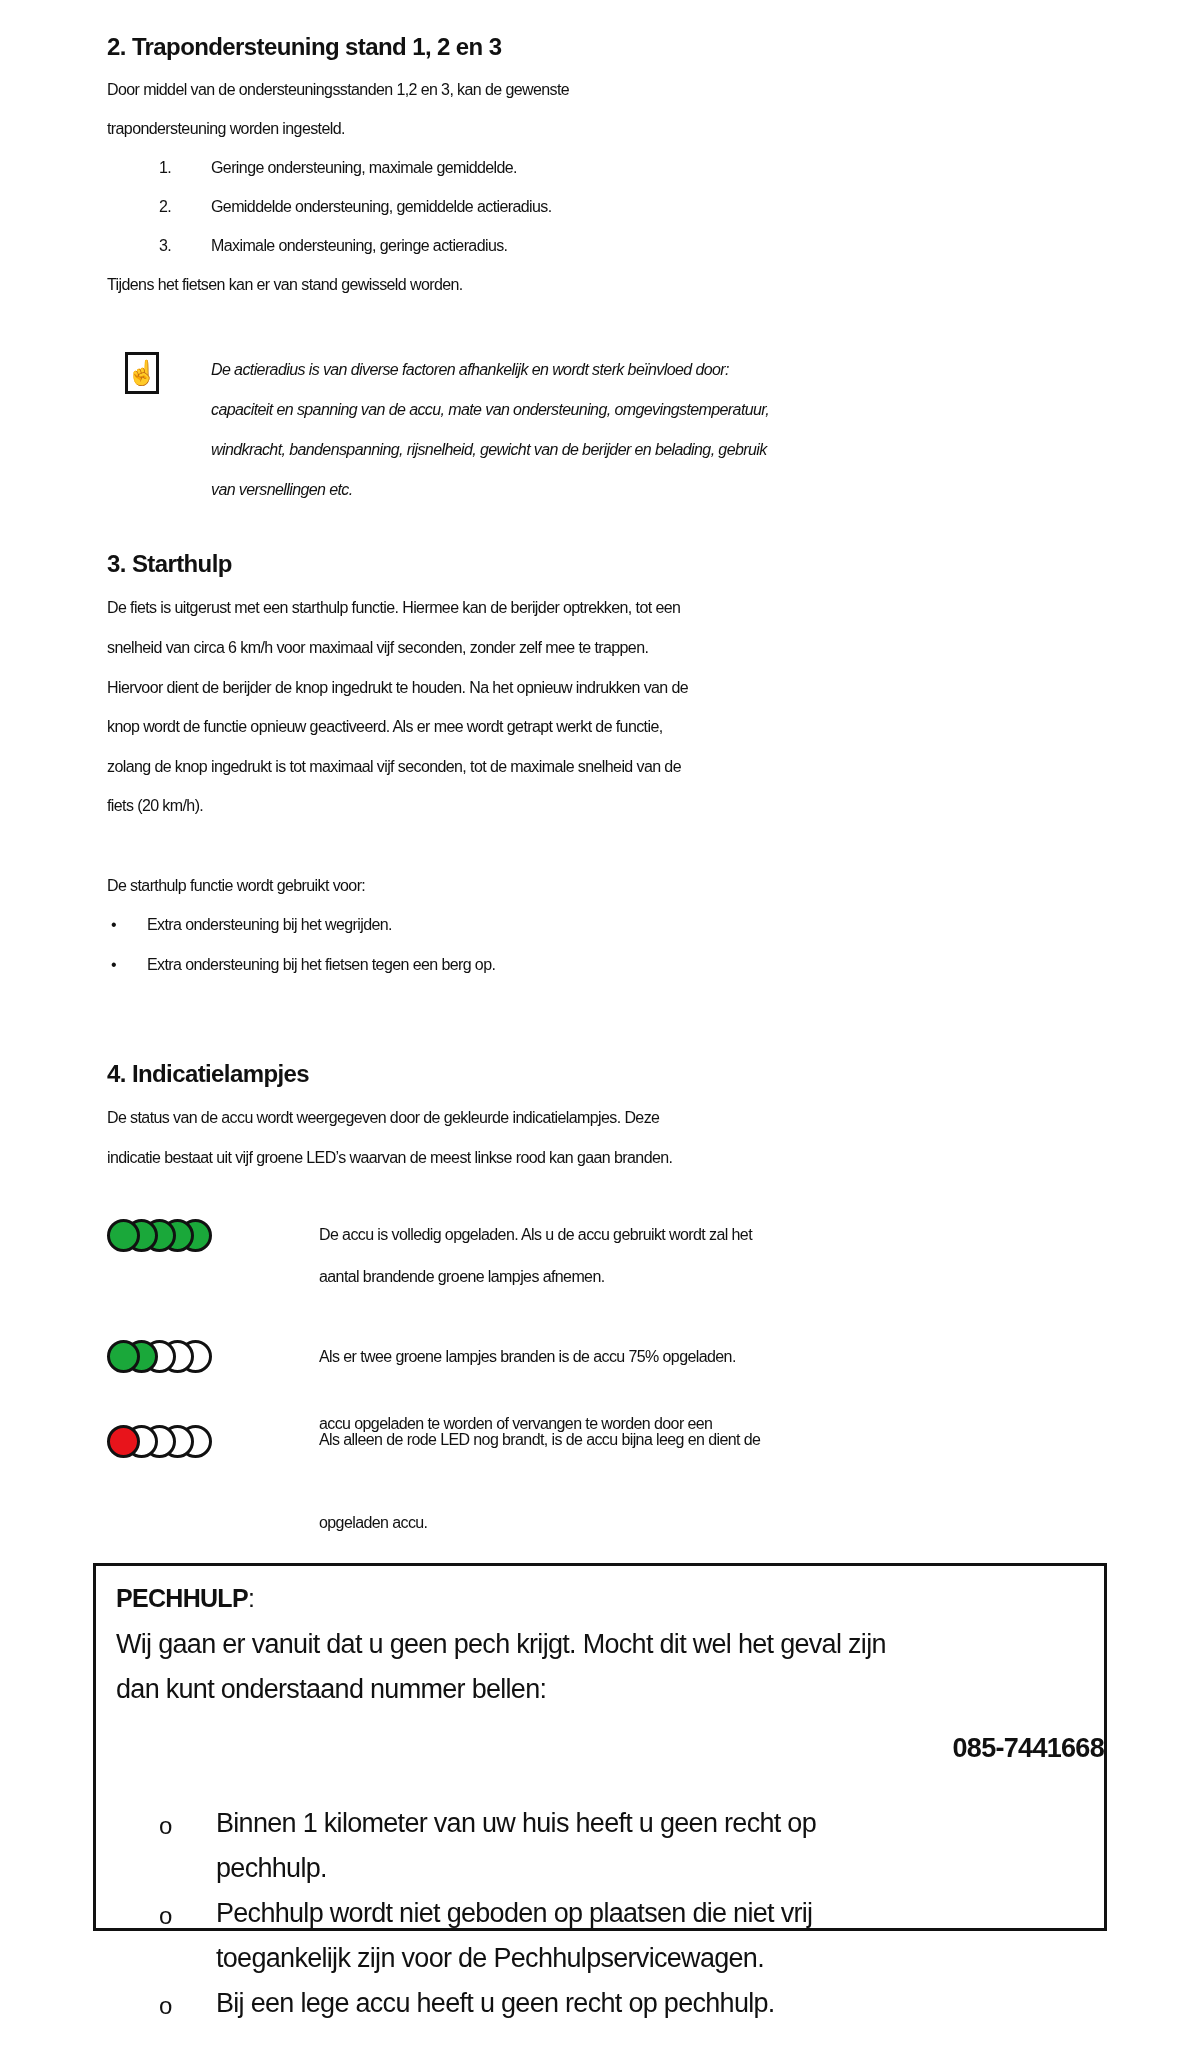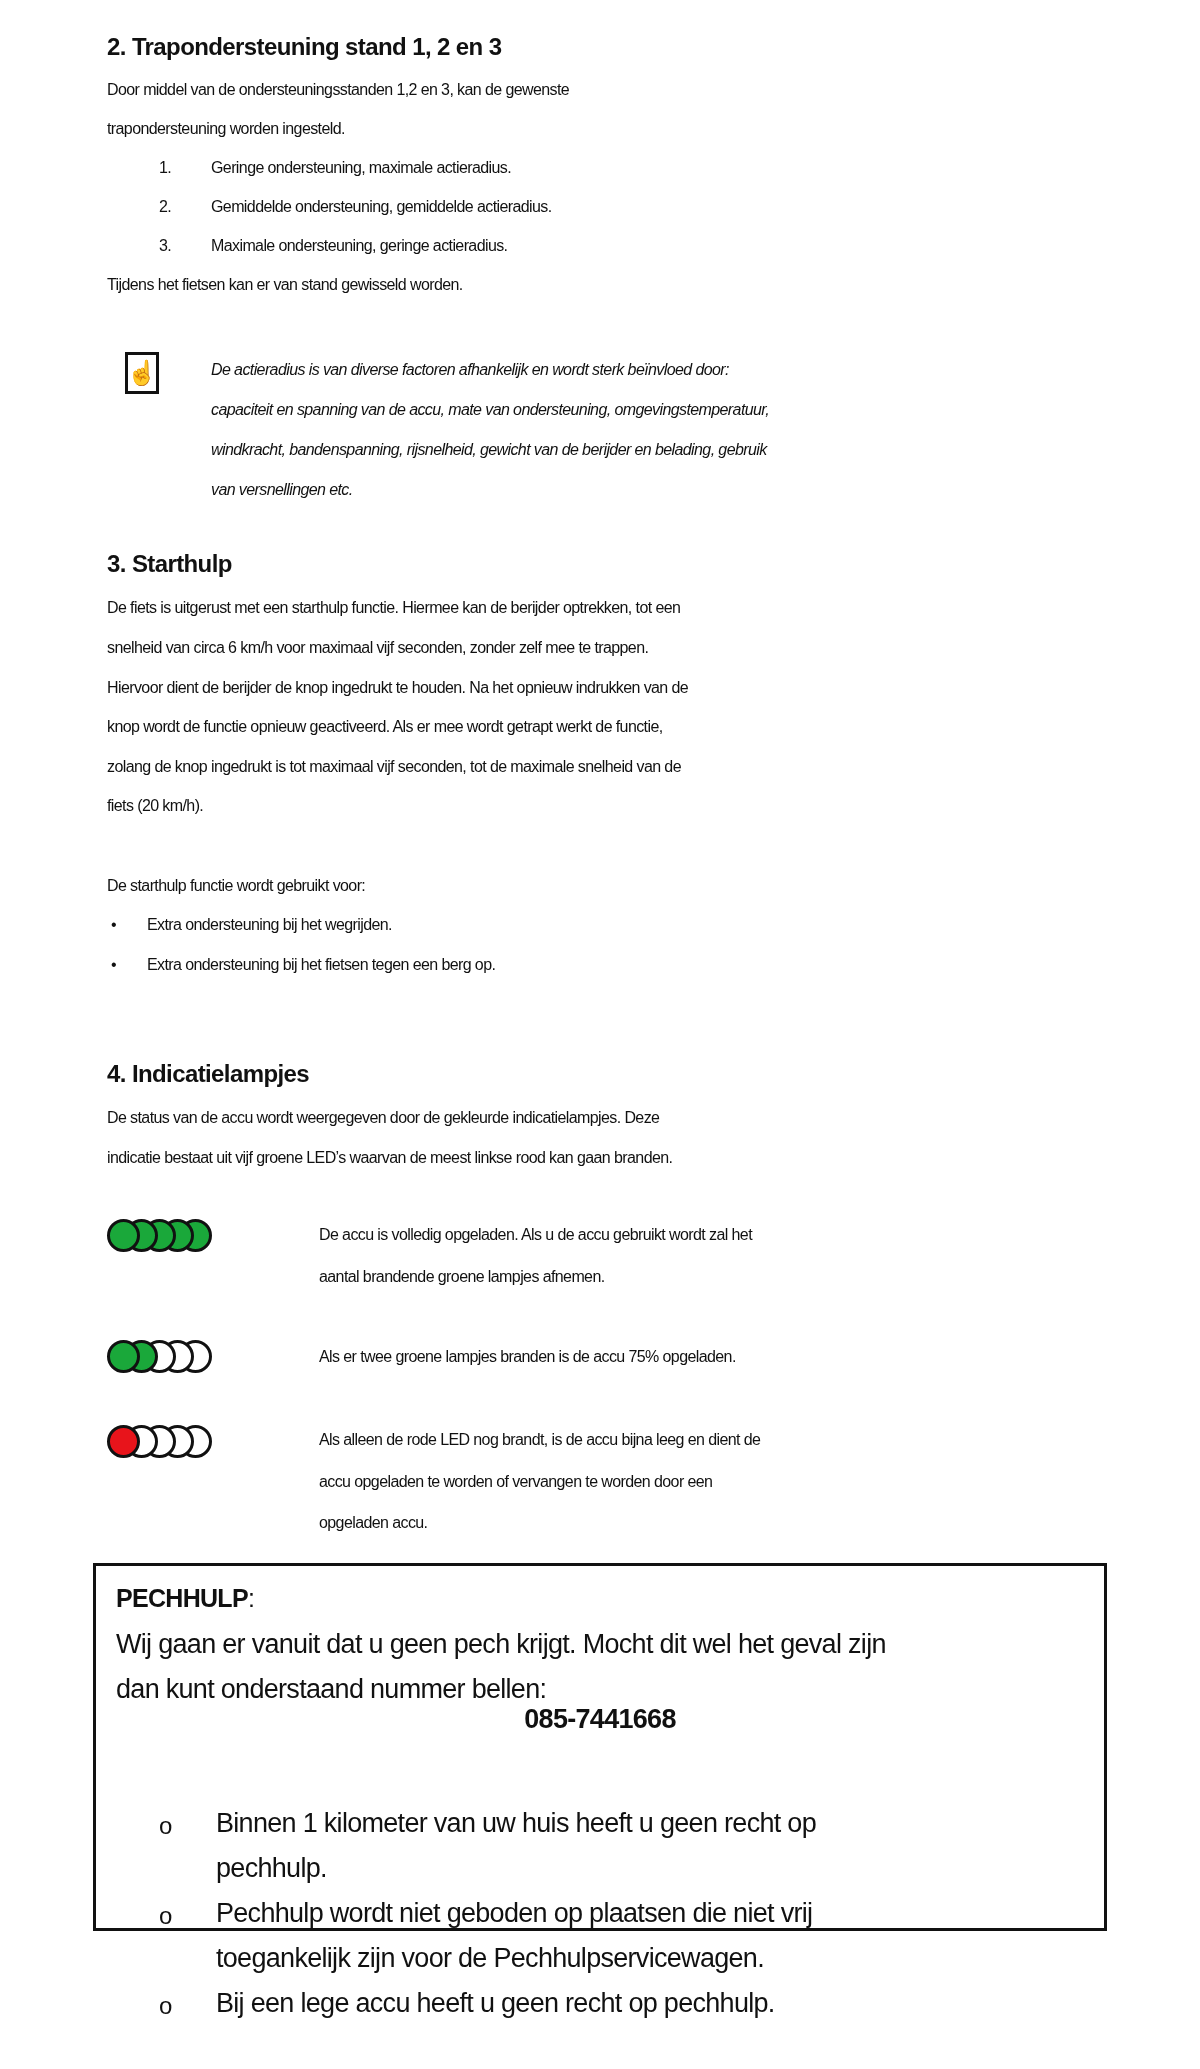--- a/index.html
+++ b/index.html
@@ -23,21 +23,21 @@
 </head>
 <body>
 
 <div class="doc">
 
   <div class="p h" style="top:33px">2. Trapondersteuning stand 1, 2 en 3</div>
   <div class="p t" style="top:70px">Door middel van de ondersteuningsstanden 1,2 en 3, kan de gewenste</div>
   <div class="p t" style="top:109px">trapondersteuning worden ingesteld.</div>
   <div>
     <div class="p t" style="top:148px;left:52px">1.</div>
-    <div class="p t" style="top:148px;left:104px">Geringe ondersteuning, maximale actieradius.</div>
+    <div class="p t" style="top:148px;left:104px">Geringe ondersteuning, maximale gemiddelde.</div>
     <div class="p t" style="top:187px;left:52px">2.</div>
     <div class="p t" style="top:187px;left:104px">Gemiddelde ondersteuning, gemiddelde actieradius.</div>
     <div class="p t" style="top:226px;left:52px">3.</div>
     <div class="p t" style="top:226px;left:104px">Maximale ondersteuning, geringe actieradius.</div>
   </div>
   <div class="p t" style="top:265px">Tijdens het fietsen kan er van stand gewisseld worden.</div>
 
   <div class="note-icon">☝</div>
   <div>
     <div class="p t italic" style="top:350px;left:104px">De actieradius is van diverse factoren afhankelijk en wordt sterk beïnvloed door:</div>
@@ -84,29 +84,29 @@
   <div class="p t" style="top:1337px;left:212px">Als er twee groene lampjes branden is de accu 75% opgeladen.</div>
 
   <div class="leds" style="top:1425px">
       <div class="led" style="background: rgb(232, 20, 27);"></div>
       <div class="led" style="background: rgb(255, 255, 255);"></div>
       <div class="led" style="background: rgb(255, 255, 255);"></div>
       <div class="led" style="background: rgb(255, 255, 255);"></div>
       <div class="led" style="background: rgb(255, 255, 255);"></div>
     </div>
   <div class="p t" style="top:1420px;left:212px">Als alleen de rode LED nog brandt, is de accu bijna leeg en dient de</div>
-  <div class="p t" style="top:1462px;left:212px">accu opgeladen te worden of vervangen te worden door een</div>
+  <div class="p t" style="top:1404px;left:212px">accu opgeladen te worden of vervangen te worden door een</div>
   <div class="p t" style="top:1503px;left:212px">opgeladen accu.</div>
 </div>
 
 <div class="box">
   <div class="bx" style="top:18px;font-weight:bold;font-size:25px"><span>PECHHULP</span><span style="font-weight:normal">:</span></div>
   <div class="bx" style="top:63px">Wij gaan er vanuit dat u geen pech krijgt. Mocht dit wel het geval zijn</div>
   <div class="bx" style="top:108px">dan kunt onderstaand nummer bellen:</div>
-  <div class="bx" style="top:138px;left:0;width:1008px;text-align:center;font-weight:bold;">085-7441668</div>
+  <div class="bx" style="top:167px;left:0;width:1008px;text-align:right;font-weight:bold;">085-7441668</div>
 
   <div class="bullet" style="top:246px;left:63px">o</div>
   <div class="bx" style="top:242px;left:120px">Binnen 1 kilometer van uw huis heeft u geen recht op</div>
   <div class="bx" style="top:287px;left:120px">pechhulp.</div>
 
   <div class="bullet" style="top:336px;left:63px">o</div>
   <div class="bx" style="top:377px;left:120px">toegankelijk zijn voor de Pechhulpservicewagen.</div>
   <div class="bx" style="top:332px;left:120px">Pechhulp wordt niet geboden op plaatsen die niet vrij</div>
 
   <div class="bullet" style="top:426px;left:63px">o</div>

